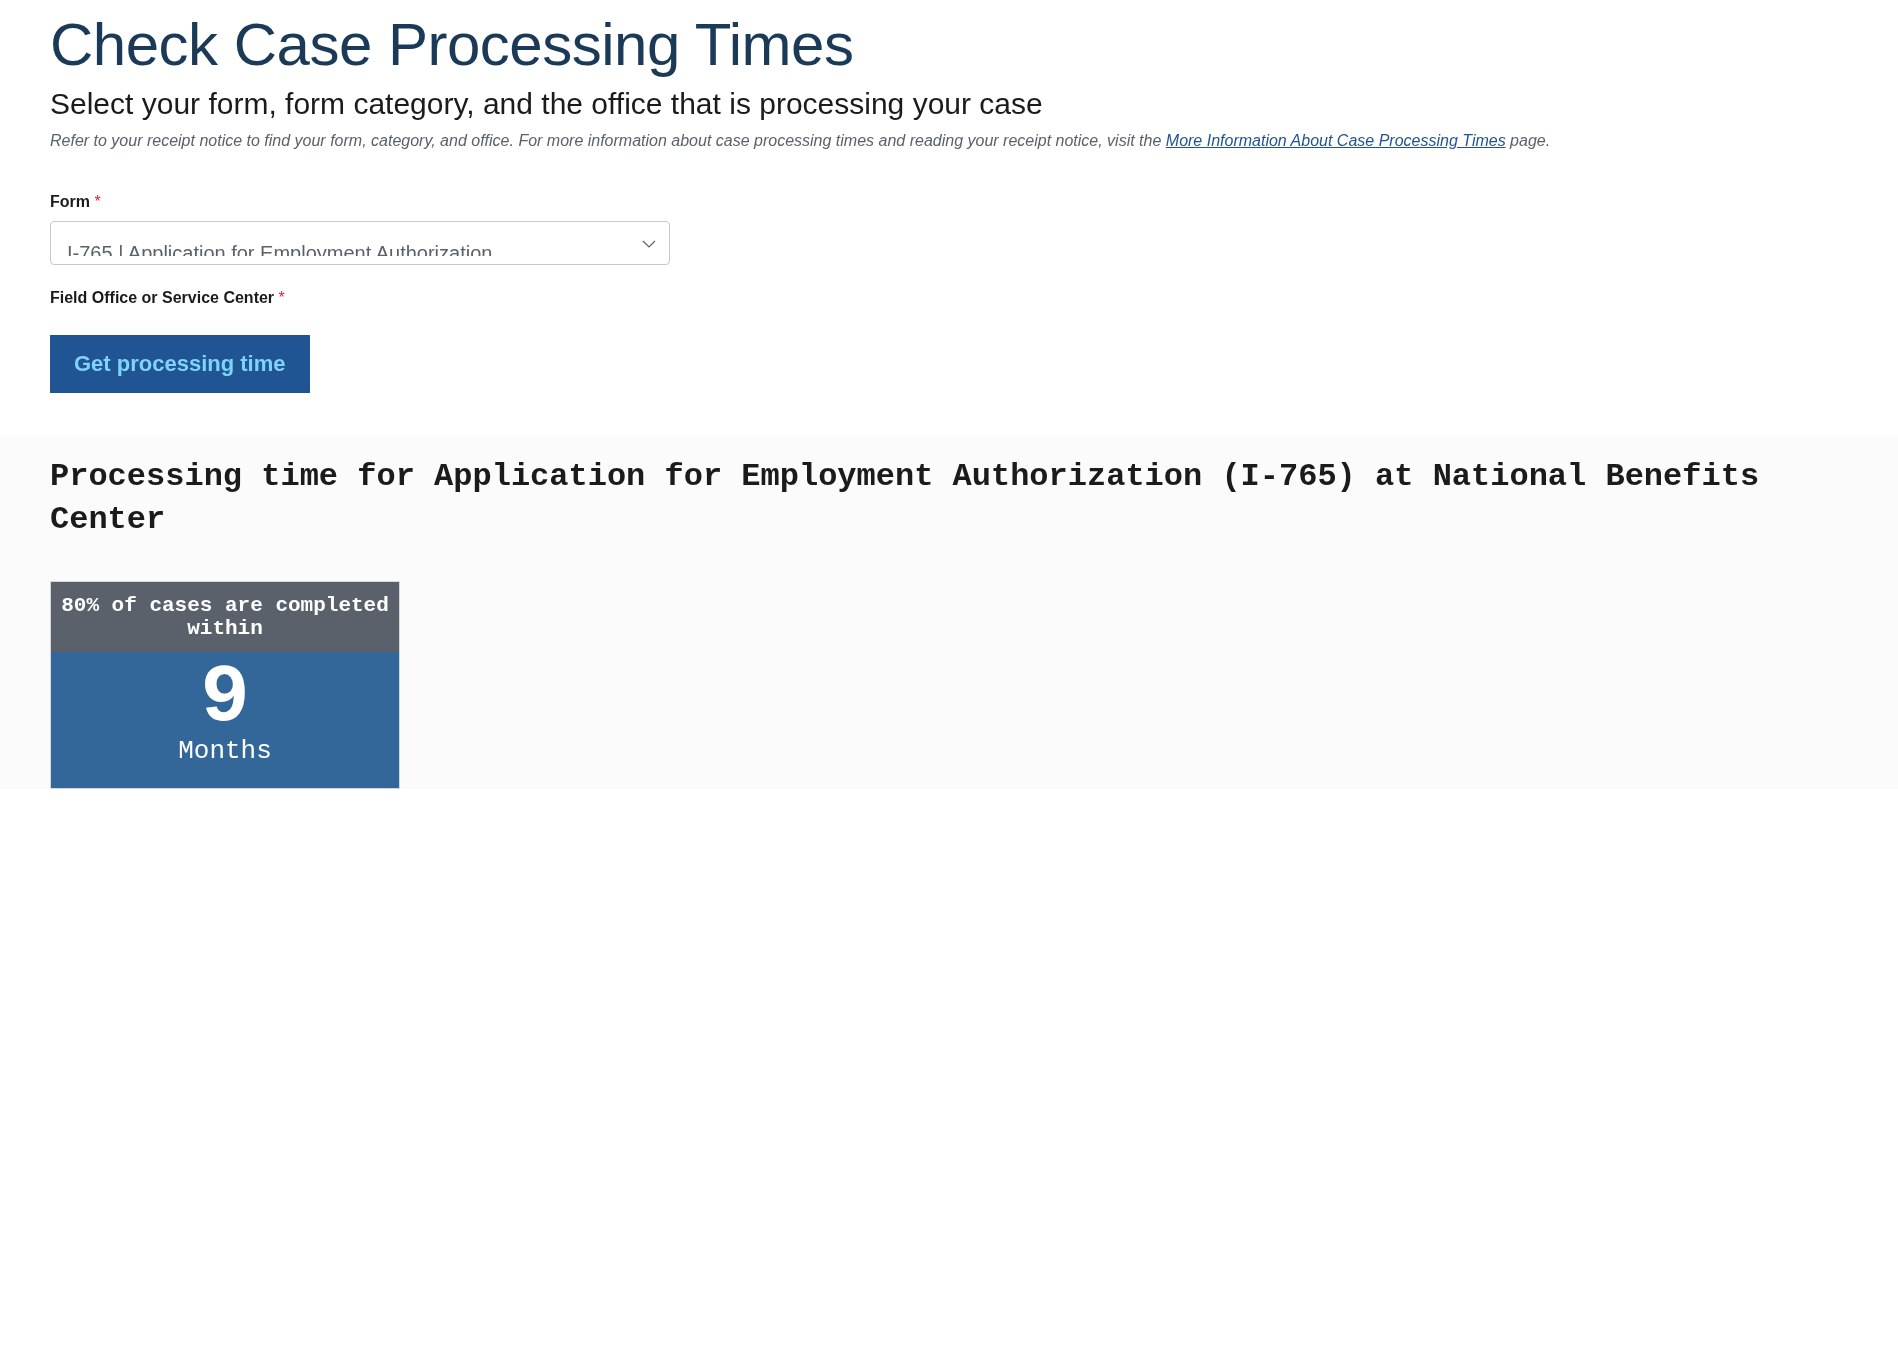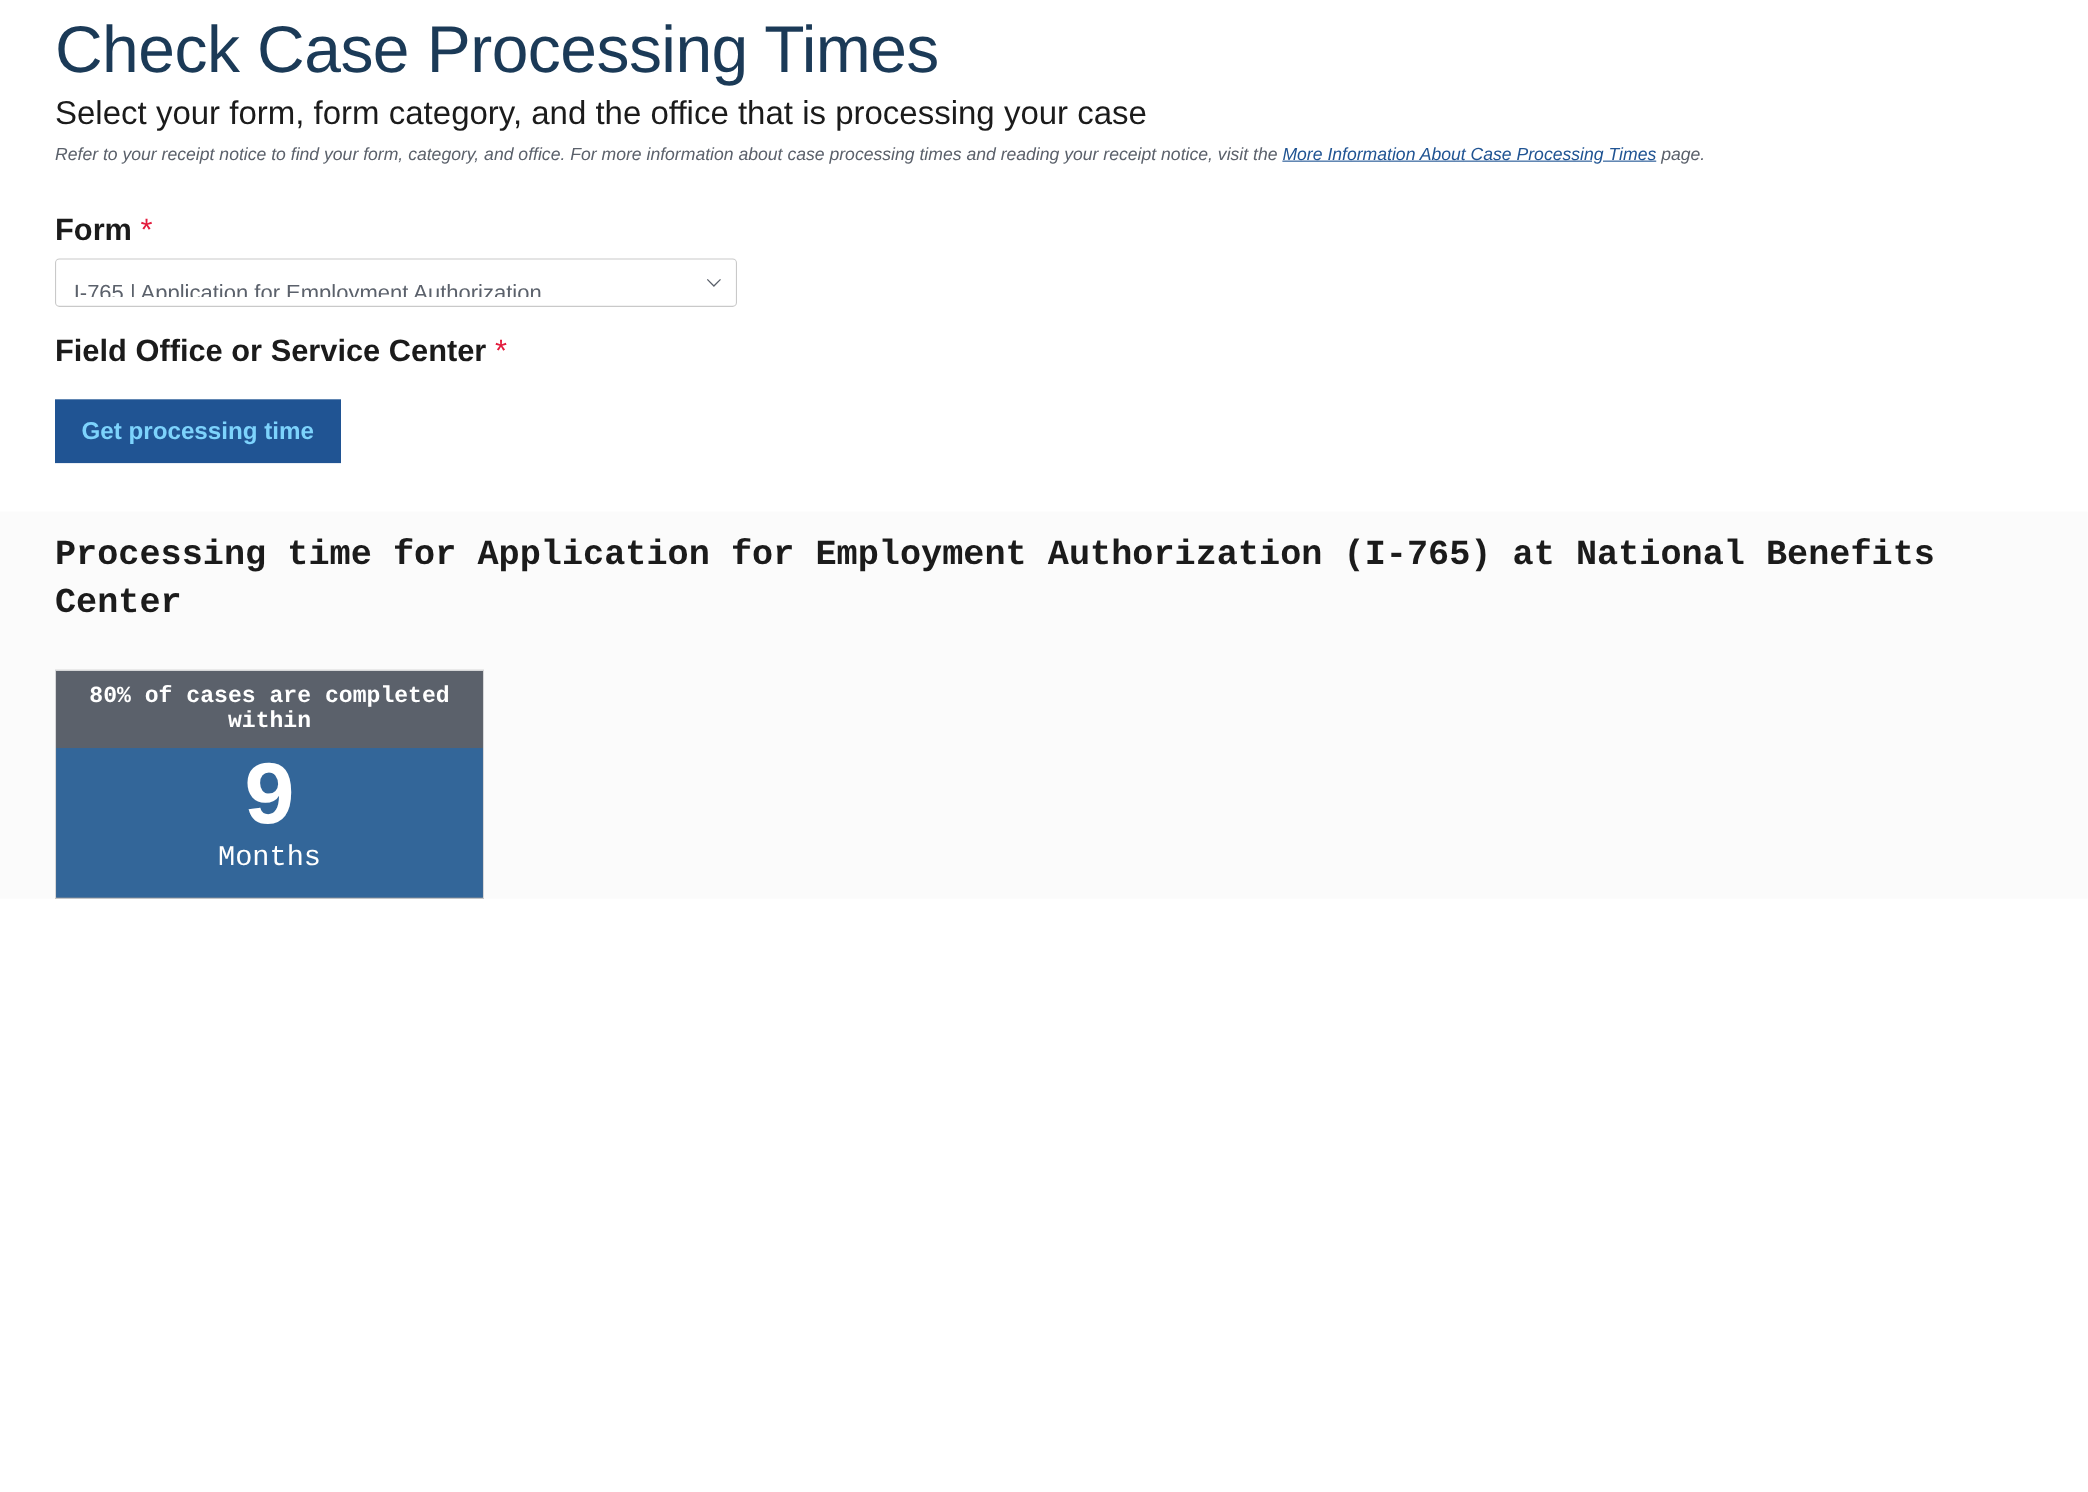--- a/index.html
+++ b/index.html
@@ -35,21 +35,21 @@
     }
     .intro-link {
       color: #205493;
       text-decoration: underline;
     }
     .form-group {
       margin-bottom: 24px;
     }
     .form-label {
       display: block;
-      font-size: 28px;
+      font-size: 16px;
       font-weight: 700;
       color: #1b1b1b;
       margin-bottom: 10px;
     }
     .required-asterisk {
       color: #e31c3d;
       font-weight: 400;
     }
     .select-wrapper {
       position: relative;
@@ -98,21 +98,21 @@
       font-family: Liberation Mono, monospace;
     }
     .results-heading {
       font-size: 32px;
       font-weight: 700;
       color: #1b1b1b;
       line-height: 1.35;
       margin-bottom: 40px;
     }
     .result-card {
-      width: 390px;
+      width: 350px;
       border: 1px solid #d6d7d9;
       background: #737373;
     }
     .result-card-header {
       background: #5b616b;
       color: #ffffff;
       text-align: center;
       padding: 12px 10px;
       font-size: 21px;
       font-weight: 600;

